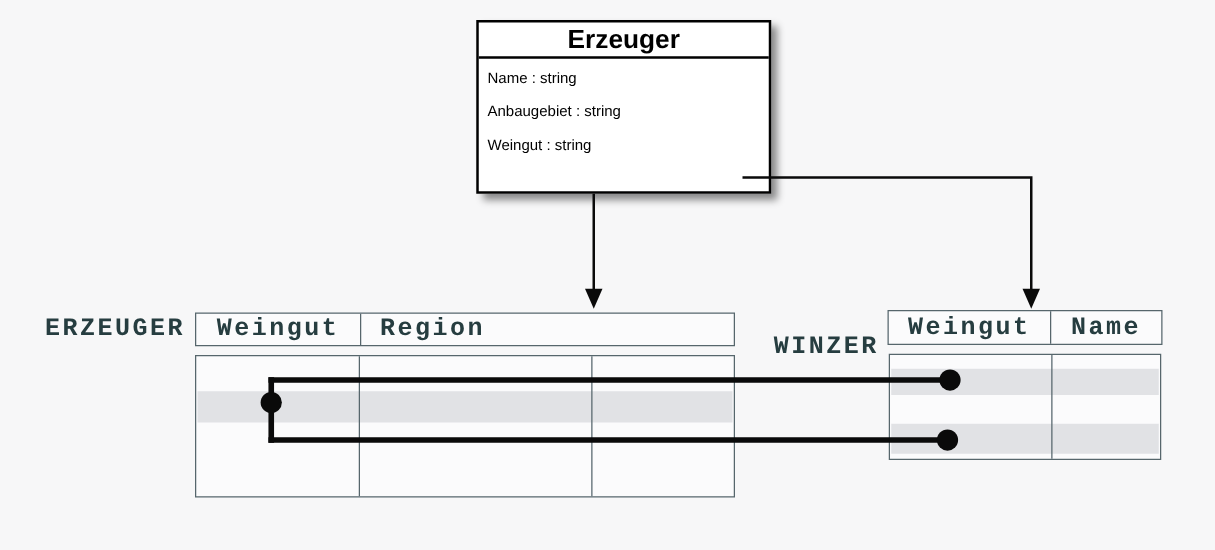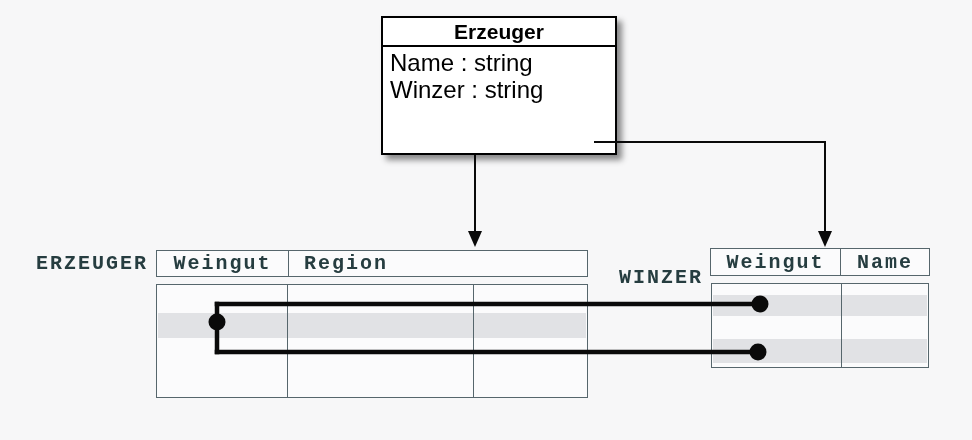--- a/index.html
+++ b/index.html
@@ -24,21 +24,21 @@
     box-sizing:border-box;border:2px solid var(--class-border);
     background:var(--class-fill);
     box-shadow:5px 5px 6px rgba(0,0,0,0.45);
   }
   .class-title{
     height:27px;line-height:27px;border-bottom:2px solid var(--class-border);
     text-align:center;font-weight:bold;font-size:21px;color:#000;
   }
   .class-attrs{padding:2px 0 0 7px;}
   .class-attr{
-    height:27px;line-height:27px;font-size:24px;color:#000;white-space:nowrap;
+    height:27px;line-height:27px;font-size:12px;color:#000;white-space:nowrap;
   }
   
   .tbl-label{
     position:absolute;font-family:"Liberation Mono","DejaVu Sans Mono",monospace;
     font-weight:bold;font-size:20px;letter-spacing:2px;color:var(--header-text);
     white-space:nowrap;
   }
   .lbl-erzeuger{left:36px;top:250px;height:27px;line-height:27px;}
   .lbl-winzer{left:619px;top:264px;height:28px;line-height:28px;}
   
@@ -73,21 +73,22 @@
 </style>
 </head>
 <body>
 
 <div class="canvas">
 
   <div class="class-box">
     <div class="class-title">Erzeuger</div>
     <div class="class-attrs">
       <div class="class-attr">Name : string</div>
-      <div class="class-attr">Winzer : string</div>
+      <div class="class-attr">Anbaugebiet : string</div>
+      <div class="class-attr">Weingut : string</div>
     </div>
   </div>
 
   <div class="tbl-label lbl-erzeuger">ERZEUGER</div>
   <div class="tbl-label lbl-winzer">WINZER</div>
 
   <div class="hdr hdr-erzeuger">
     <div class="cell" style="width:131px;">Weingut</div>
     <div class="cell" style="width:115px;text-align:center;">Region</div>
   </div>

